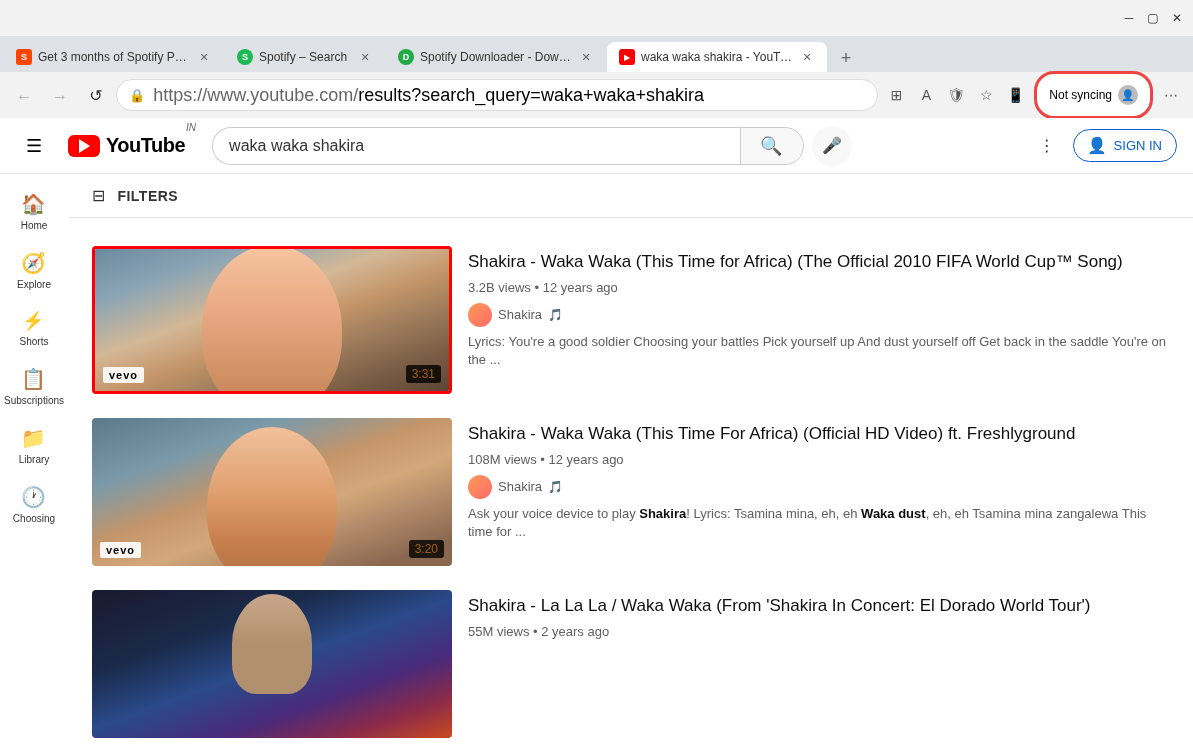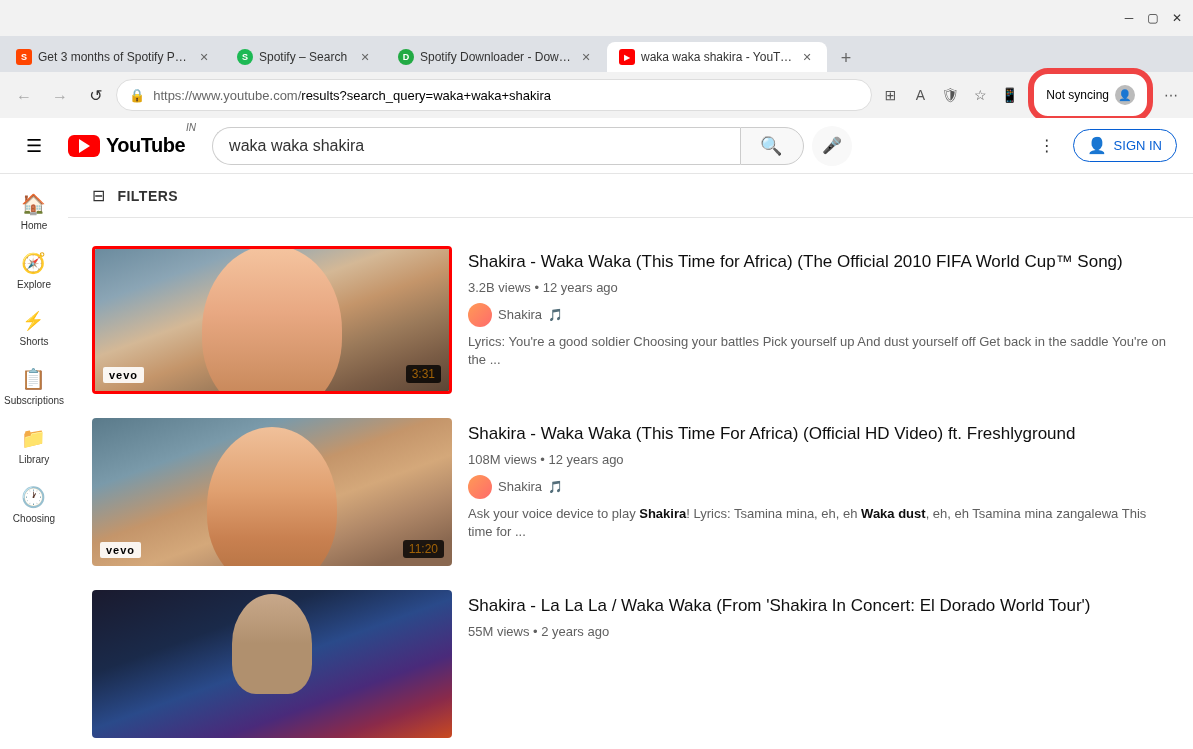--- a/index.html
+++ b/index.html
@@ -39,26 +39,26 @@
       background: #f2f2f2; padding: 0 8px; gap: 4px;
     }
     .nav-btn { width: 32px; height: 32px; display: flex; align-items: center; justify-content: center; border-radius: 50%; color: #333; cursor: pointer; font-size: 16px; }
     .nav-btn.disabled { color: #aaa; cursor: default; }
     .address-input-wrap {
       flex: 1; display: flex; align-items: center;
       background: #fff; border-radius: 20px; height: 32px;
       padding: 0 12px; gap: 8px; border: 1px solid #ddd;
     }
     .address-icon { font-size: 13px; color: #666; }
-    .address-text { flex: 1; font-size: 13px; color: #333; }
+    .address-text { flex: 1; font-size: 18px; color: #333; }
     .address-url-part { color: #000; }
     .addr-icon-btn { width: 28px; height: 28px; display: flex; align-items: center; justify-content: center; border-radius: 50%; cursor: pointer; color: #555; font-size: 14px; }
     .not-syncing-btn {
       display: flex; align-items: center; gap: 6px;
-      border: 6px solid #ef4444; border-radius: 20px; padding: 11px 12px;
+      border: 3px solid #ef4444; border-radius: 20px; padding: 11px 12px;
       font-size: 12px; cursor: pointer; background: #fff;
     }
     .profile-avatar { width: 20px; height: 20px; border-radius: 50%; background: #bbb; display: flex; align-items: center; justify-content: center; font-size: 11px; color: #fff; }
     .toolbar-actions { display: flex; gap: 2px; align-items: center; }
 
     
     .yt-page { display: flex; flex-direction: column; height: calc(749px - 36px - 36px - 46px); background: #fff; }
     
     
     .yt-header {
@@ -357,21 +357,21 @@
           </div>
 
           <div class="result-item">
             <div class="thumb-wrap" style="border: none;">
               <div class="thumb-img thumb-bg-2">
                 <div class="thumb-face">
                   <div class="face-circle-2"></div>
                 </div>
               </div>
               <div class="vevo-logo">vevo</div>
-              <div class="thumb-duration">11:20</div>
+              <div class="thumb-duration">3:20</div>
             </div>
             <div class="result-info">
               <div class="result-title">
                 <span>Shakira - Waka Waka (This Time For Africa) (Official HD Video) ft. Freshlyground</span>
               </div>
               <div class="result-meta">
                 <span>108M views</span>
                 <span> • </span>
                 <span>12 years ago</span>
               </div>

